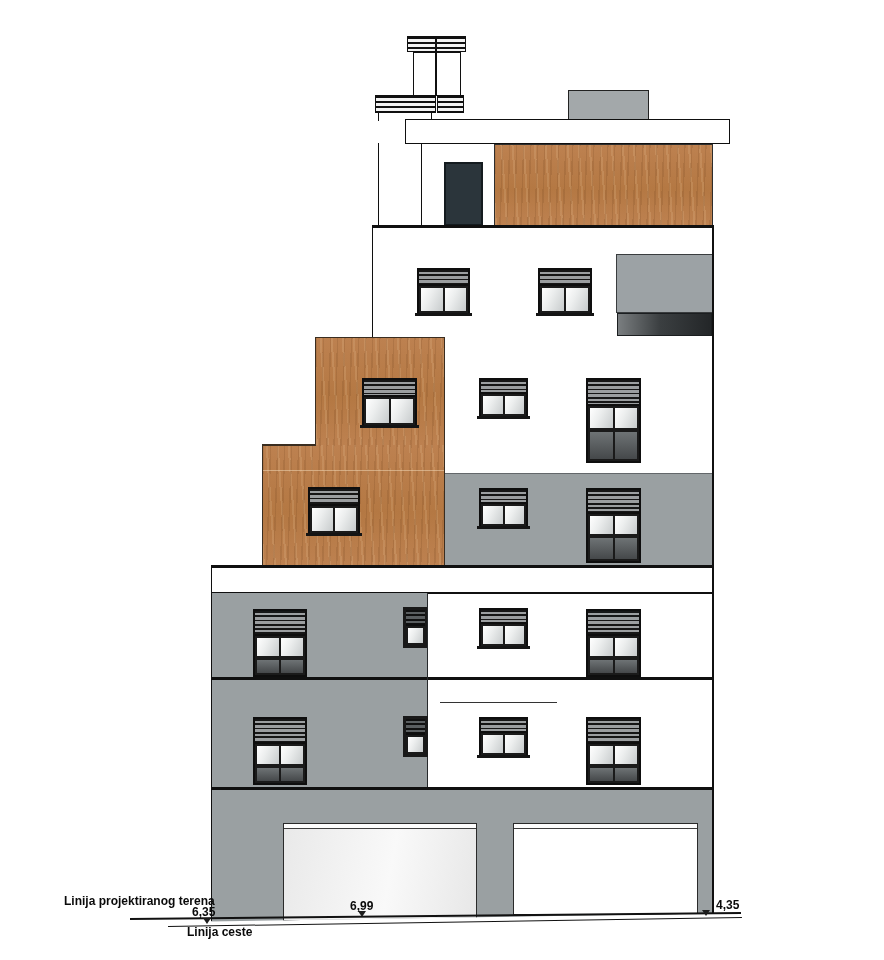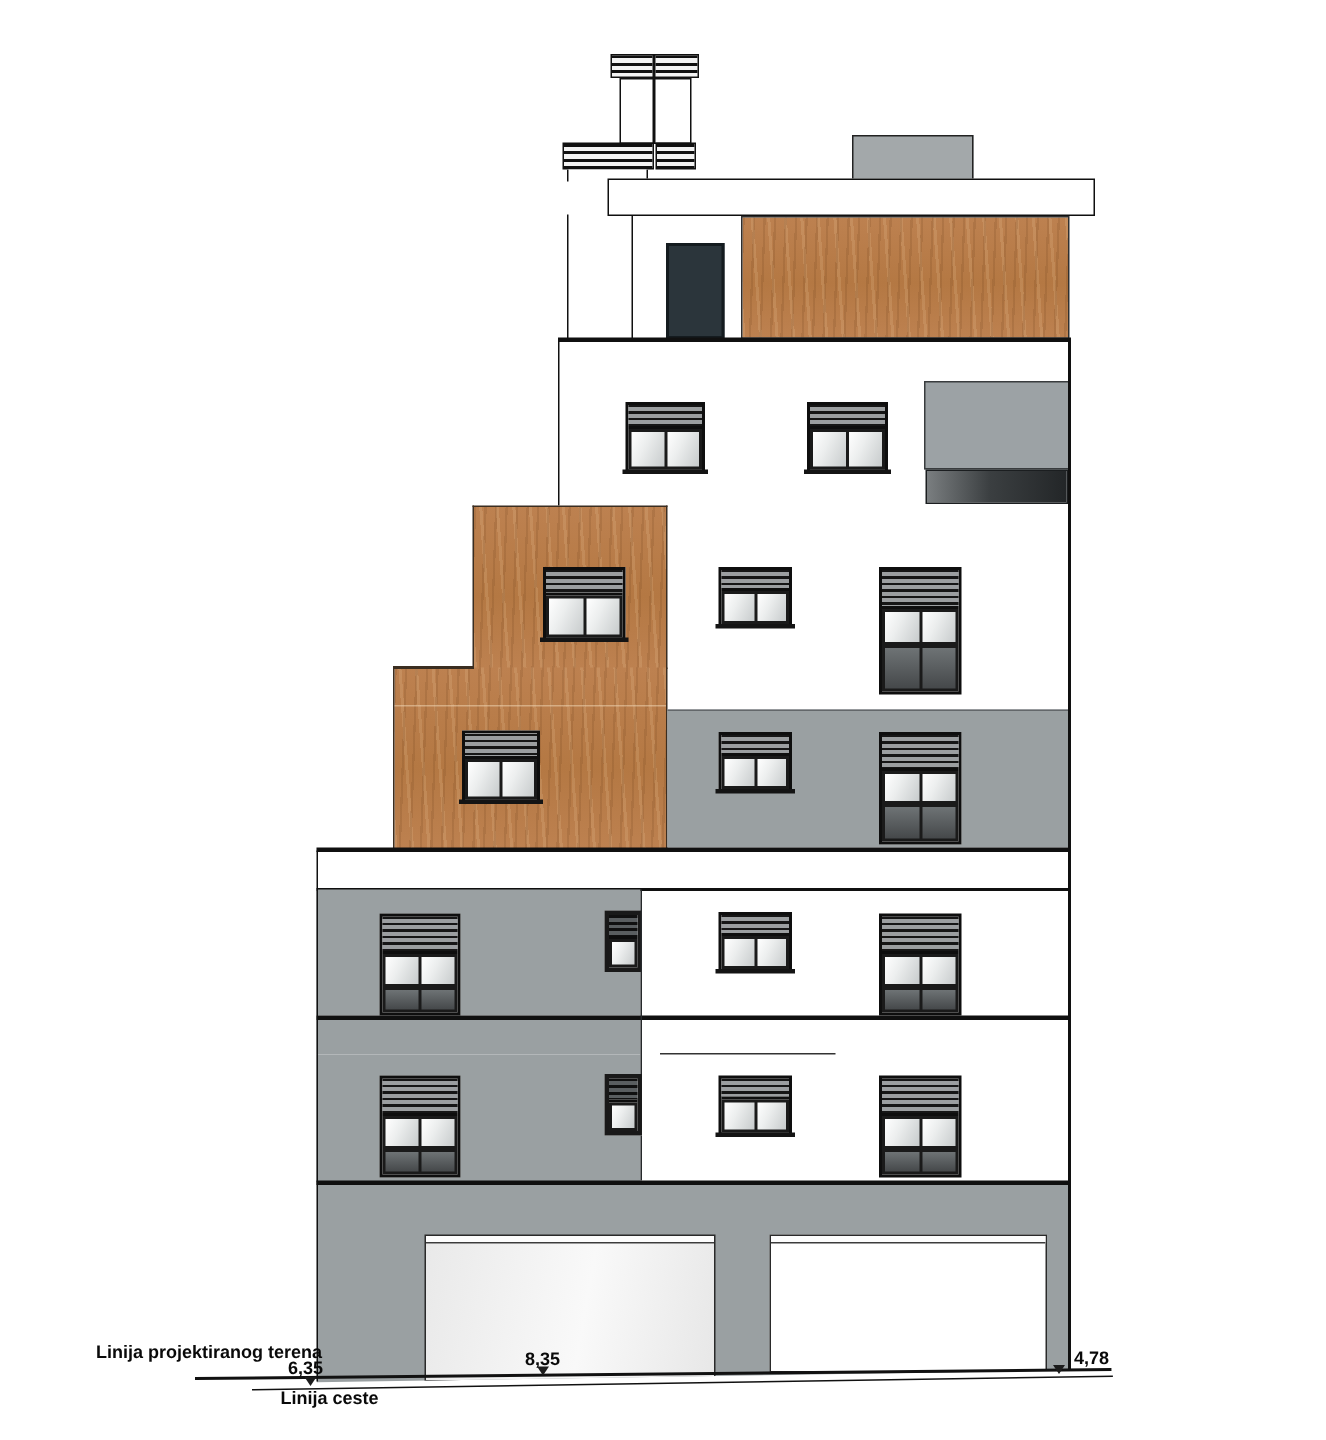--- a/index.html
+++ b/index.html
@@ -257,18 +257,18 @@
   <div class="abs edge" style="left:211px;top:567px;width:1.3px;height:354px;"></div>
   <div class="abs edge" style="left:712px;top:226px;width:1.6px;height:688px;"></div>
 
   <div class="gline" style="left:130px;top:918px;width:611px;height:1.6px;transform:rotate(-0.56deg);"></div>
   <div class="gline" style="left:168px;top:926px;width:574px;height:1.2px;transform:rotate(-0.9deg);"></div>
 
   <div class="lbl" style="left:64px;top:896px;">Linija projektiranog terena</div>
   <div class="lbl" style="left:192px;top:907px;">6,35</div>
   <div class="marker" style="left:203px;top:918px;"></div>
   <div class="lbl" style="left:187px;top:927px;">Linija ceste</div>
-  <div class="lbl" style="left:350px;top:901px;">8,35</div>
+  <div class="lbl" style="left:350px;top:901px;">6,99</div>
   <div class="marker" style="left:358px;top:911px;"></div>
-  <div class="lbl" style="left:716px;top:900px;">4,78</div>
+  <div class="lbl" style="left:716px;top:900px;">4,35</div>
   <div class="marker" style="left:702px;top:910px;"></div>
 
 </div>
 
 </body></html>

